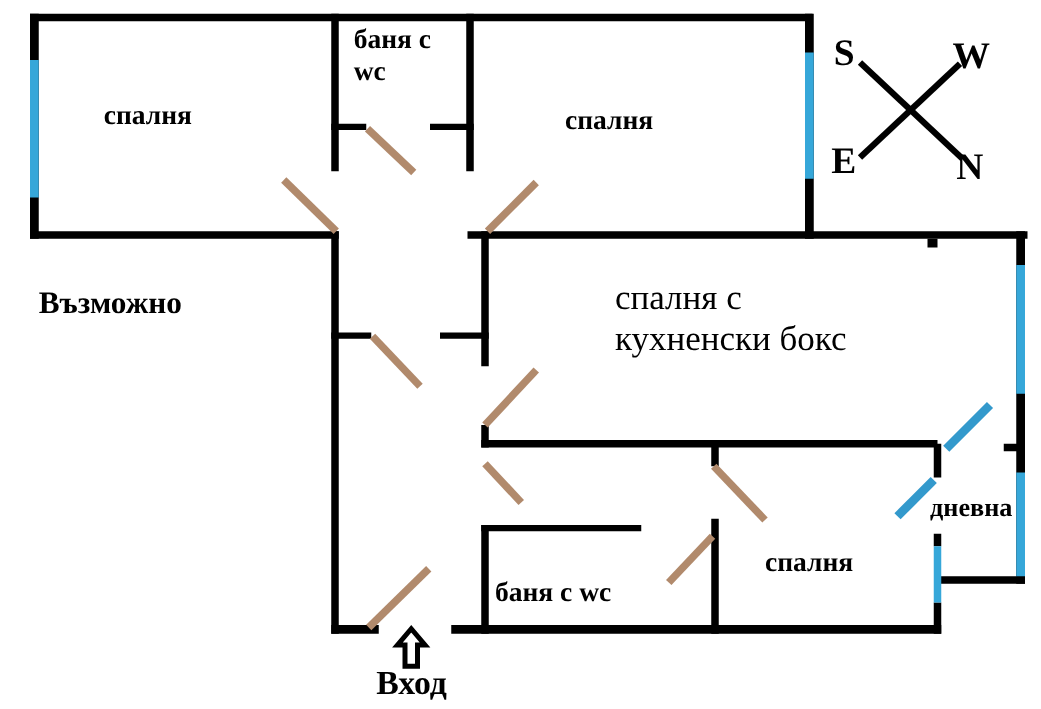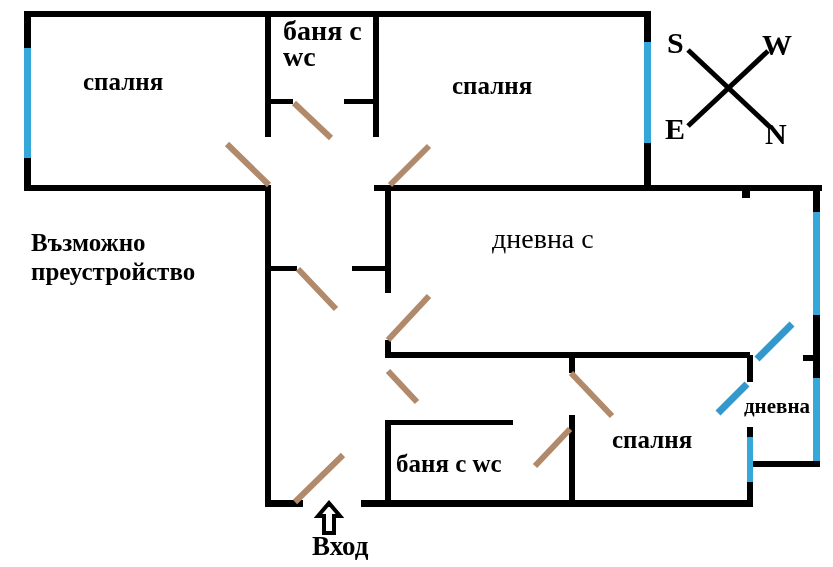--- a/index.html
+++ b/index.html
@@ -4,21 +4,21 @@
 <style>
   html,body{margin:0;padding:0;background:#ffffff;}
   #canvas{position:relative;width:833px;height:567px;background:#ffffff;overflow:hidden;
           font-family:"Liberation Serif",serif;}
   .lbl{position:absolute;color:#000;font-weight:bold;white-space:nowrap;z-index:3;}
   .lbl .ln{display:block;}
   #watermark{position:absolute;left:130px;top:444px;z-index:1;
              font-family:"Liberation Sans",sans-serif;font-weight:bold;
              font-size:35px;letter-spacing:1px;color:rgba(202,124,135,0.85);white-space:nowrap;}
   svg{position:absolute;left:0;top:0;z-index:2;}
-  .room-lbl{font-size:25px;}
+  .room-lbl{font-size:22px;margin-top:11px;}
 </style>
 </head>
 <body>
 
 <div id="canvas">
 
 
   <svg width="833" height="567" viewBox="0 0 833 567">
 
     <rect x="24" y="11" width="626" height="6" fill="#000"></rect>
@@ -70,42 +70,42 @@
     <line x1="718" y1="413" x2="747" y2="384" stroke="#3399cc" stroke-width="7"></line>
 
     <line x1="688" y1="50" x2="770" y2="127" stroke="#000" stroke-width="5"></line>
     <line x1="688" y1="126" x2="768" y2="51" stroke="#000" stroke-width="5"></line>
 
     <path d="M 329 503 L 318 516 L 324 516 L 324 533 L 334 533 L 334 516 L 340 516 Z" fill="#ffffff" stroke="#000" stroke-width="4" stroke-linejoin="miter"></path>
   </svg>
 
   <div class="lbl room-lbl" style="left:83px;top:68px;">спалня</div>
 
-  <div class="lbl" style="left:283px;top:18px;font-size:28px;line-height:26px;">
+  <div class="lbl" style="left:283px;top:18px;font-size:22px;line-height:26px;">
     <span class="ln">баня с</span>
     <span class="ln">wc</span>
   </div>
 
   <div class="lbl room-lbl" style="left:452px;top:72px;">спалня</div>
 
   <div class="lbl" style="left:492px;top:222px;font-size:28px;line-height:33px;font-weight:normal;">
-    <span class="ln">дневна с</span>
+    <span class="ln">спалня с</span>
+    <span class="ln">кухненски бокс</span>
   </div>
 
   <div class="lbl" style="left:31px;top:228px;font-size:25px;line-height:29px;">
     <span class="ln">Възможно</span>
-    <span class="ln">преустройство</span>
   </div>
 
   <div class="lbl room-lbl" style="left:612px;top:426px;">спалня</div>
 
   <div class="lbl room-lbl" style="left:396px;top:450px;text-align:center;">баня с wc</div>
 
   <div class="lbl" style="left:744px;top:394px;font-size:21px;">дневна</div>
 
-  <div class="lbl" style="left:312px;top:531px;font-size:27px;">Вход</div>
+  <div class="lbl" style="left:301px;top:531px;font-size:27px;">Вход</div>
 
   <div class="lbl" style="left:667px;top:26px;font-size:30px;">S</div>
   <div class="lbl" style="left:762px;top:28px;font-size:30px;">W</div>
   <div class="lbl" style="left:665px;top:112px;font-size:30px;">E</div>
   <div class="lbl" style="left:765px;top:117px;font-size:30px;">N</div>
 
 </div>
 
 </body></html>

